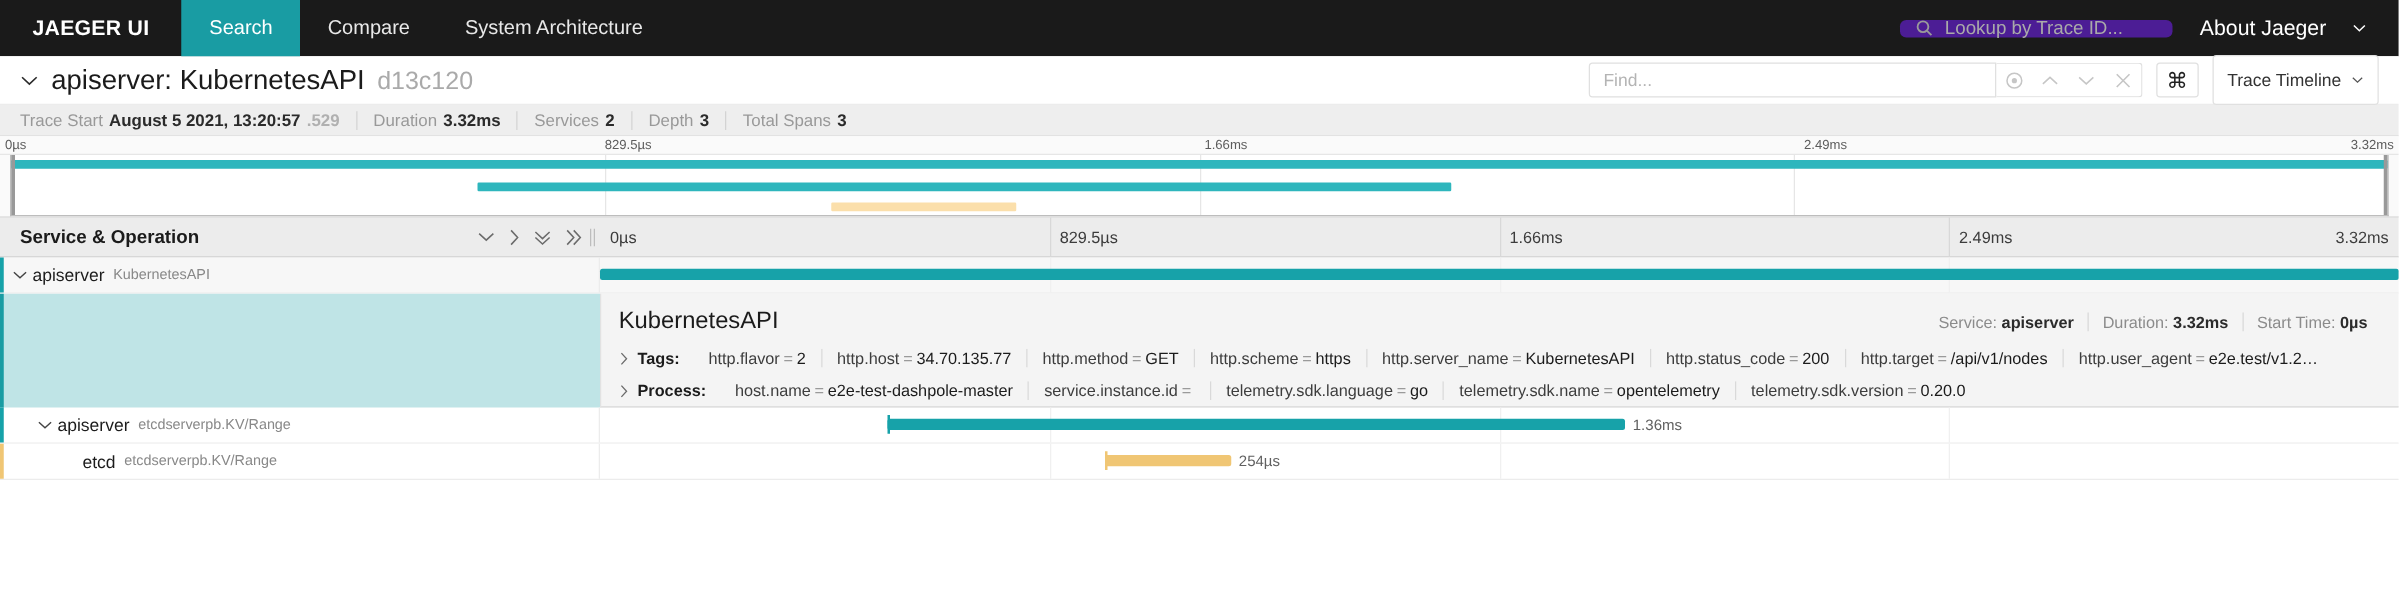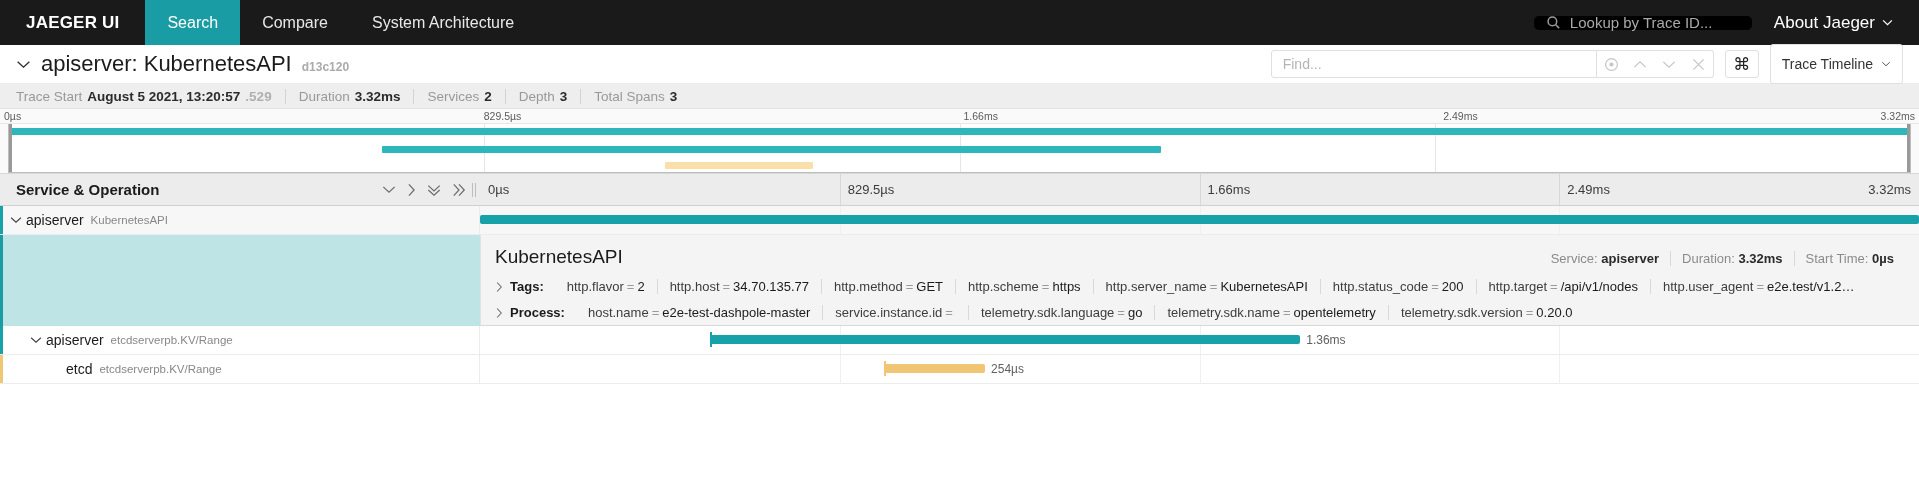--- a/index.html
+++ b/index.html
@@ -19,40 +19,40 @@
     font-size: 17px; font-weight: 700; letter-spacing: .2px; color: #fff;
   }
   .nav-item {
     display: flex; align-items: center; padding: 0 22px;
     font-size: 16px; color: #e8e8e8; cursor: pointer;
   }
   .nav-item.active { background: #199ca3; color: #fff; }
   .nav-spacer { flex: 1; }
   .nav-search {
     align-self: center; display: flex; align-items: center; gap: 9px;
-    background: #000000; border-radius: 5px; height: 14px;
+    background: #4c1d95; border-radius: 5px; height: 14px;
     padding: 0 12px; width: 218px; margin-right: 22px;
   }
   .nav-search .ph { color: #aaa; font-size: 15px; }
   .nav-about {
-    display: flex; align-items: center; gap: 7px; padding-right: 26px;
+    display: flex; align-items: center; gap: 21px; padding-right: 26px;
     font-size: 17px; color: #fff; cursor: pointer; text-align: right;
   }
 
   svg { display: block; }
 
   
   .trace-header {
     height: 39px; background: #fff; display: flex; align-items: center;
     padding: 0 16px; border-bottom: 1px solid #ececec;
   }
   .th-left { display: flex; align-items: baseline; gap: 10px; }
   .th-caret { align-self: center; color: #333; }
   .th-title { font-size: 22px; font-weight: 400; color: #1b1b1b; }
-  .th-id { font-size: 12px; color: #aaa; font-weight: 700; }
+  .th-id { font-size: 20px; color: #aaa; font-weight: 400; }
   .th-right { margin-left: auto; display: flex; align-items: center; }
   .find-box {
     width: 326px; height: 28px; border: 1px solid #e0e0e0; border-radius: 3px 0 0 3px;
     display: flex; align-items: center; padding: 0 11px;
     font-size: 14px; color: #b4b4b4; background: #fff;
   }
   .icon-group {
     display: flex; align-items: center; height: 28px;
     border: 1px solid #e0e0e0; border-left: none; border-radius: 0 3px 3px 0;
   }

